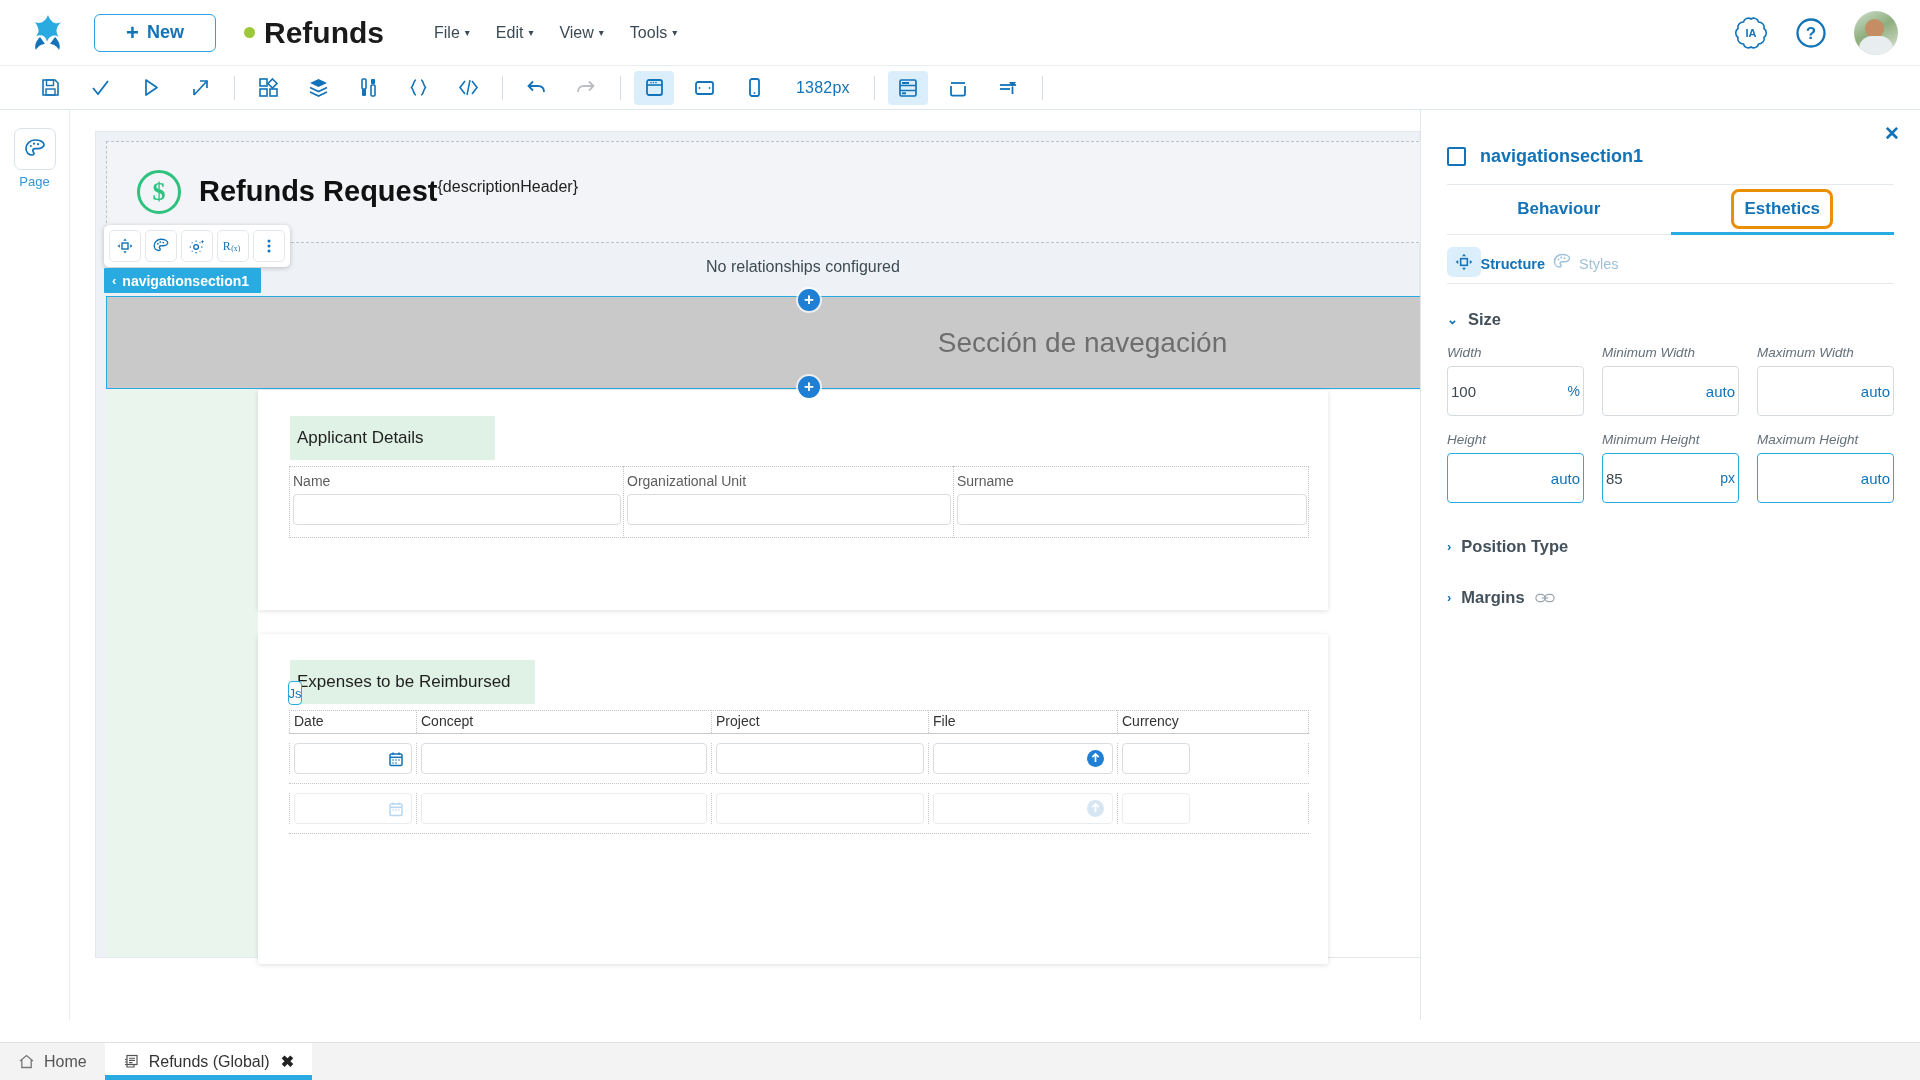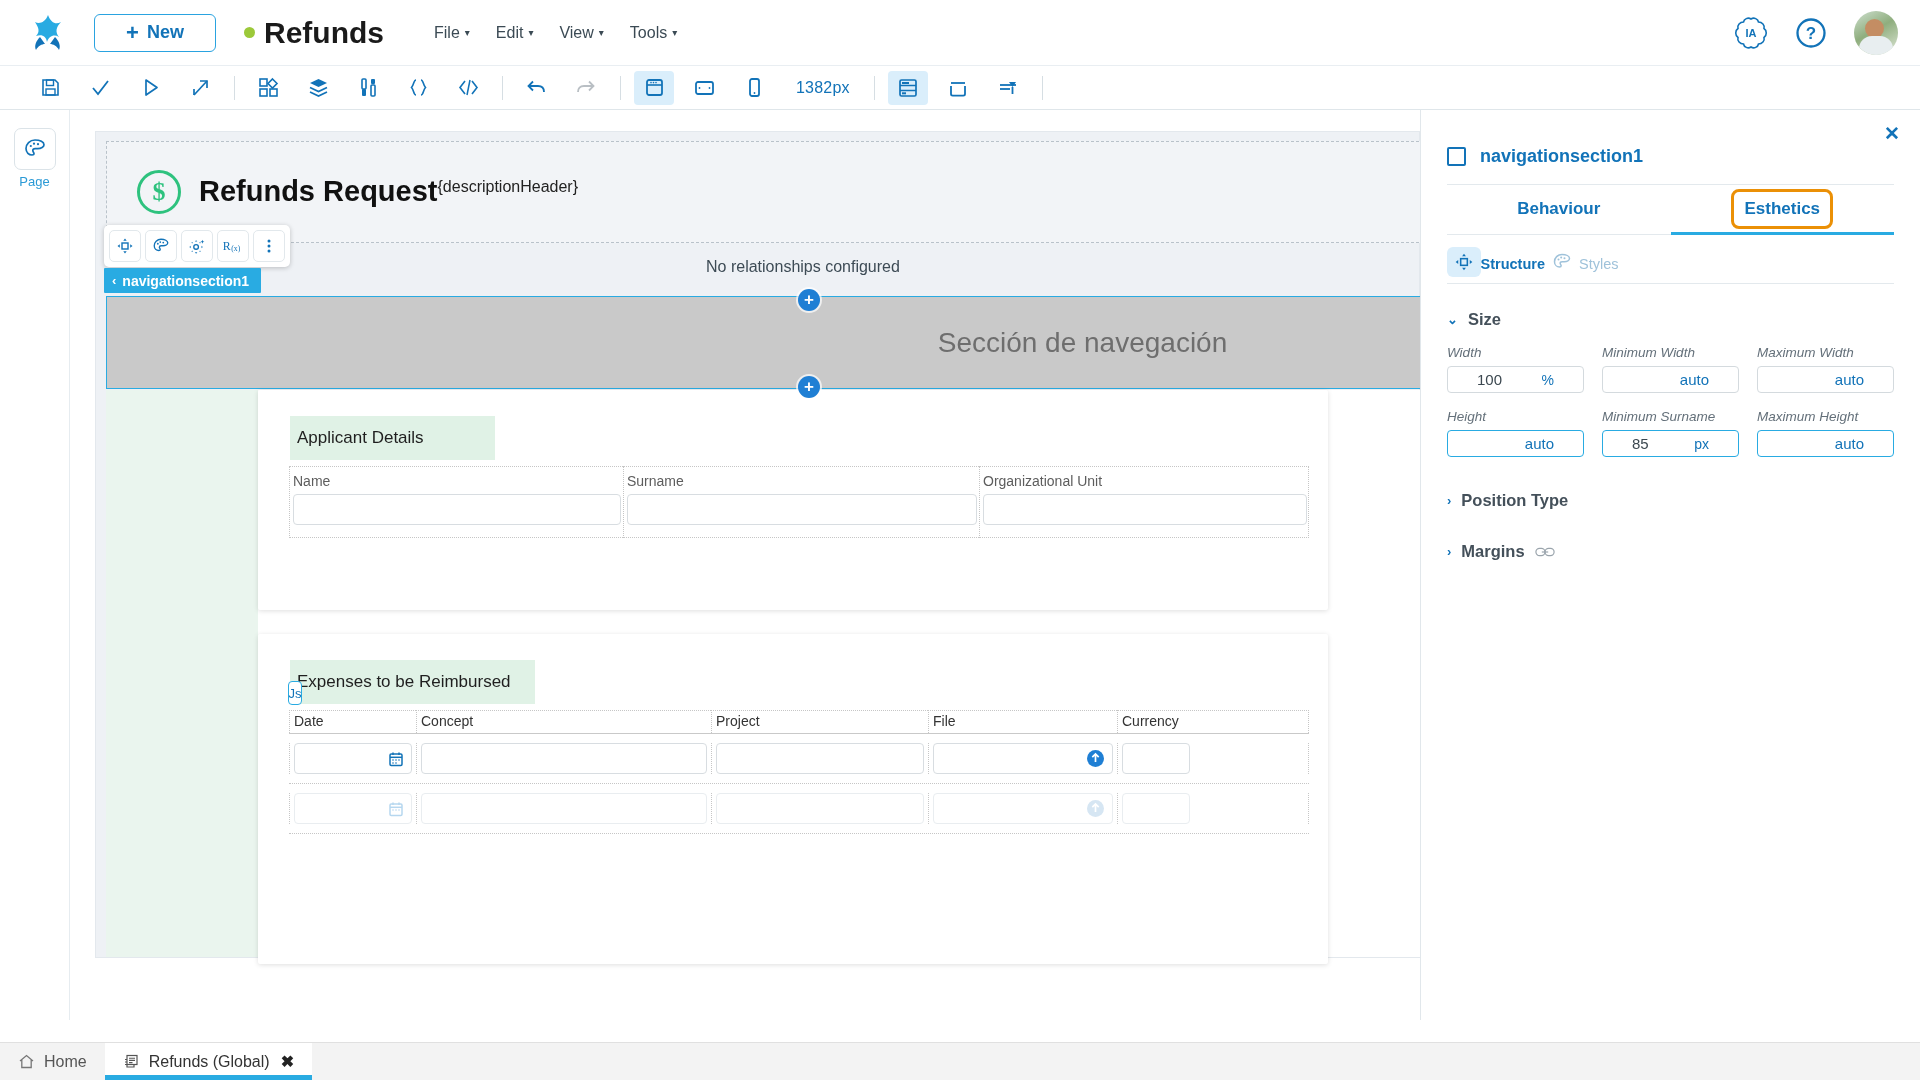--- a/index.html
+++ b/index.html
@@ -237,22 +237,22 @@
     display: flex; align-items: center; gap: 10px;
     margin: 26px 26px 0 26px; font-size: 16.5px; font-weight: bold; color: #44505a;
     cursor: pointer;
   }
   .rp-section-title .arw { color: #1273b8; font-size: 13px; }
 
   .rp-grid { display: flex; gap: 18px; margin: 16px 26px 0 26px; }
   .rp-fieldset { flex: 1; }
   .rp-flabel { font-size: 13.5px; color: #64707a; margin-bottom: 6px; font-style: italic; }
   .rp-input {
-    height: 27px; border: 1px solid #d4dade; border-radius: 4px;
-    display: flex; align-items: center; padding: 0 29px; background:#fff; cursor: text;
+    height: 50px; border: 1px solid #d4dade; border-radius: 4px;
+    display: flex; align-items: center; padding: 0 3px; background:#fff; cursor: text;
   }
   .rp-input.hl { border-color: #29abe2; }
   .rp-val { font-size: 15px; color: #3c4850; }
   .rp-unit { margin-left: auto; font-size: 14px; color: #1273b8; }
   .rp-auto { margin-left: auto; font-size: 15px; color: #1273b8; }
 
   .link-ico { display:inline-block; }
 
   
   .bottom-bar {
@@ -540,27 +540,27 @@
       <div class="form-body">
         <div class="left-green-strip"></div>
 
         <div class="card card-applicant">
           <div class="section-chip">Applicant Details</div>
           <div class="field-row">
             <div class="field" style="width:334px">
               <div class="field-label">Name</div>
               <div class="field-input" style="width:328px"></div>
             </div>
+            <div class="field" style="width:330px">
+              <div class="field-label">Organizational Unit</div>
+              <div class="field-input" style="width:324px"></div>
+            </div>
             <div class="field" style="width:356px">
               <div class="field-label">Surname</div>
               <div class="field-input" style="width:350px"></div>
-            </div>
-            <div class="field" style="width:330px">
-              <div class="field-label">Organizational Unit</div>
-              <div class="field-input" style="width:324px"></div>
             </div>
           </div>
         </div>
 
         <div class="card card-expenses">
           <div class="section-chip" style="width:245px">Expenses to be Reimbursed</div>
           <div class="tbl">
             <div class="tbl-head">
               <div class="th" style="width:127px">Date</div>
               <div class="th" style="width:295px">Concept</div>
@@ -721,21 +721,21 @@
     </div>
 
     <div class="rp-grid">
       <div class="rp-fieldset">
         <div class="rp-flabel">Height</div>
         <div class="rp-input hl">
           <span class="rp-auto">auto</span>
         </div>
       </div>
       <div class="rp-fieldset">
-        <div class="rp-flabel">Minimum Surname</div>
+        <div class="rp-flabel">Minimum Height</div>
         <div class="rp-input hl">
           <span class="rp-val">85</span>
           <span class="rp-unit">px</span>
         </div>
       </div>
       <div class="rp-fieldset">
         <div class="rp-flabel">Maximum Height</div>
         <div class="rp-input hl">
           <span class="rp-auto">auto</span>
         </div>

